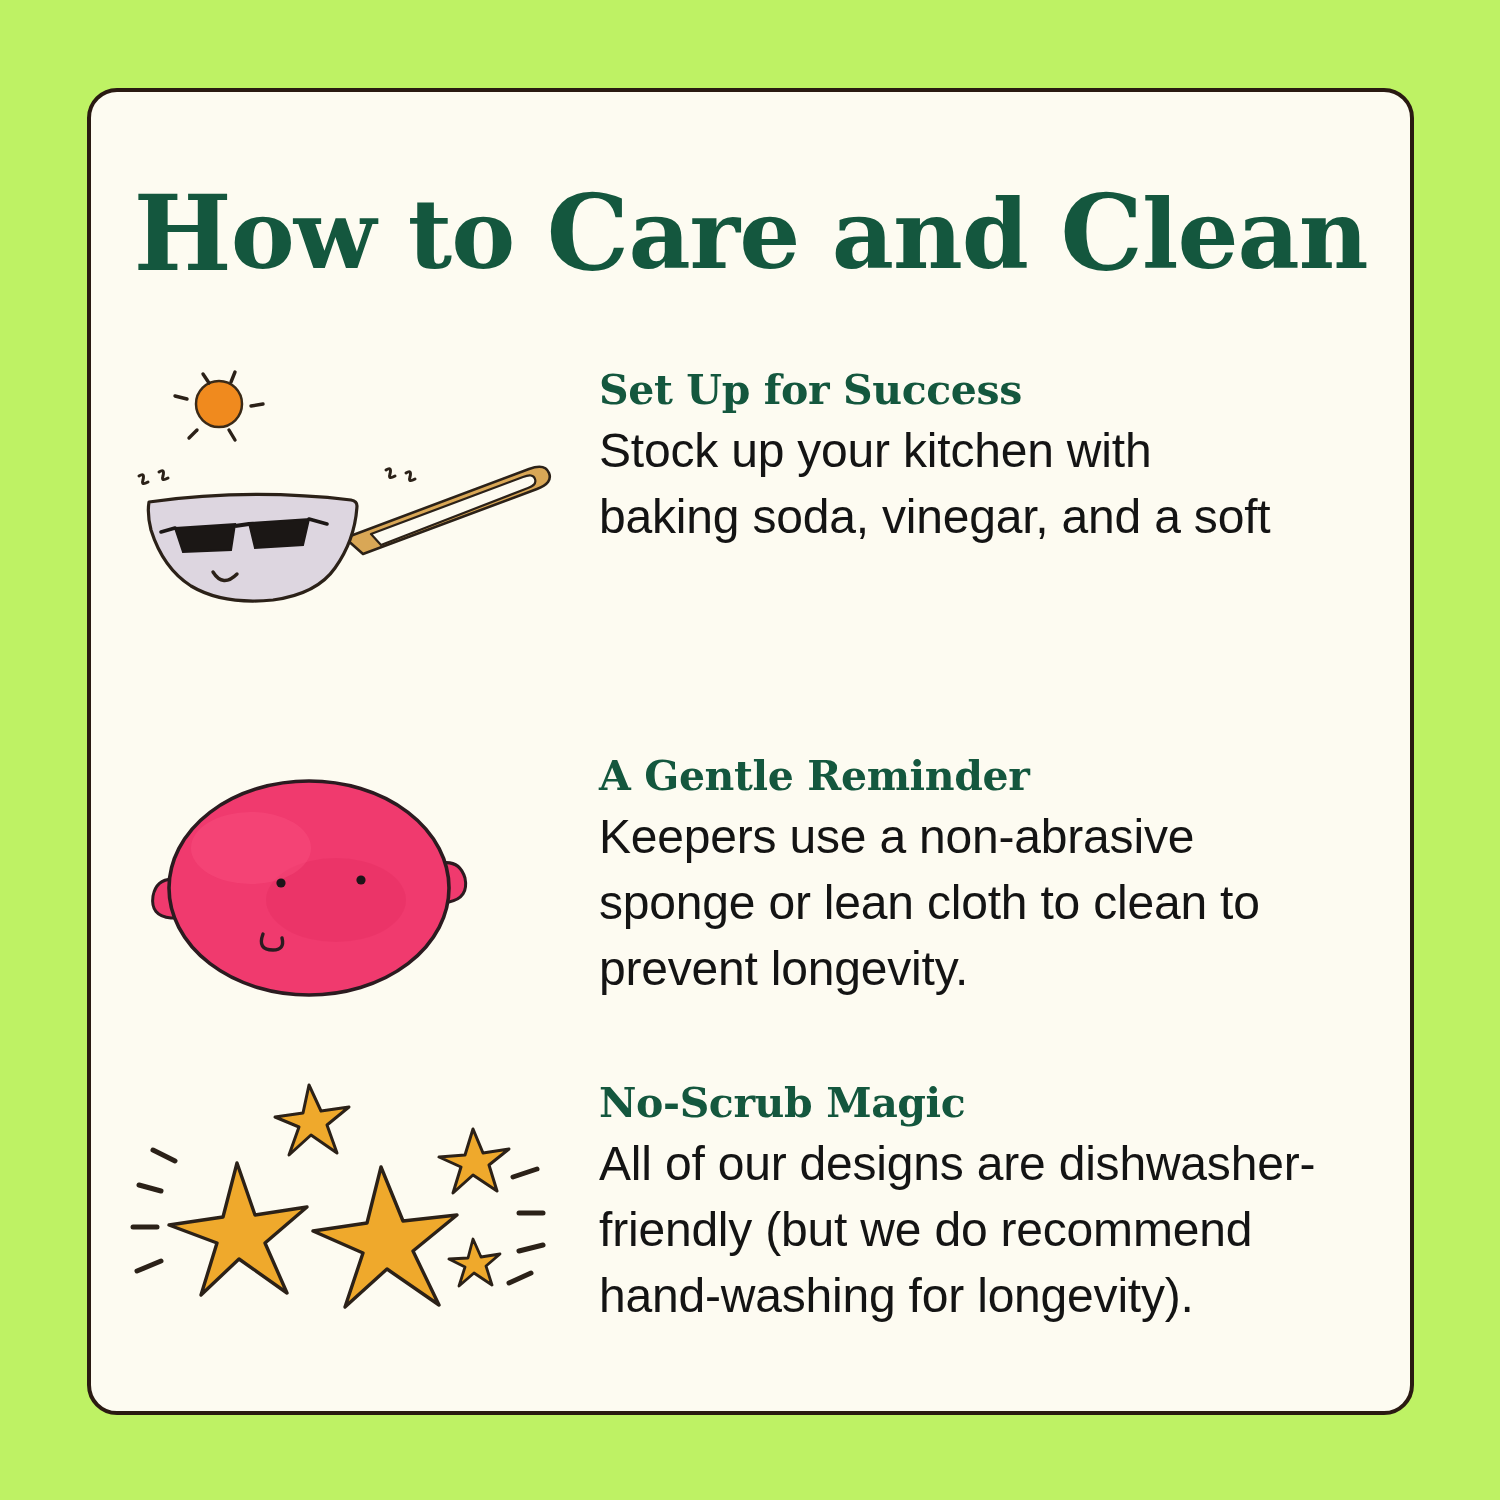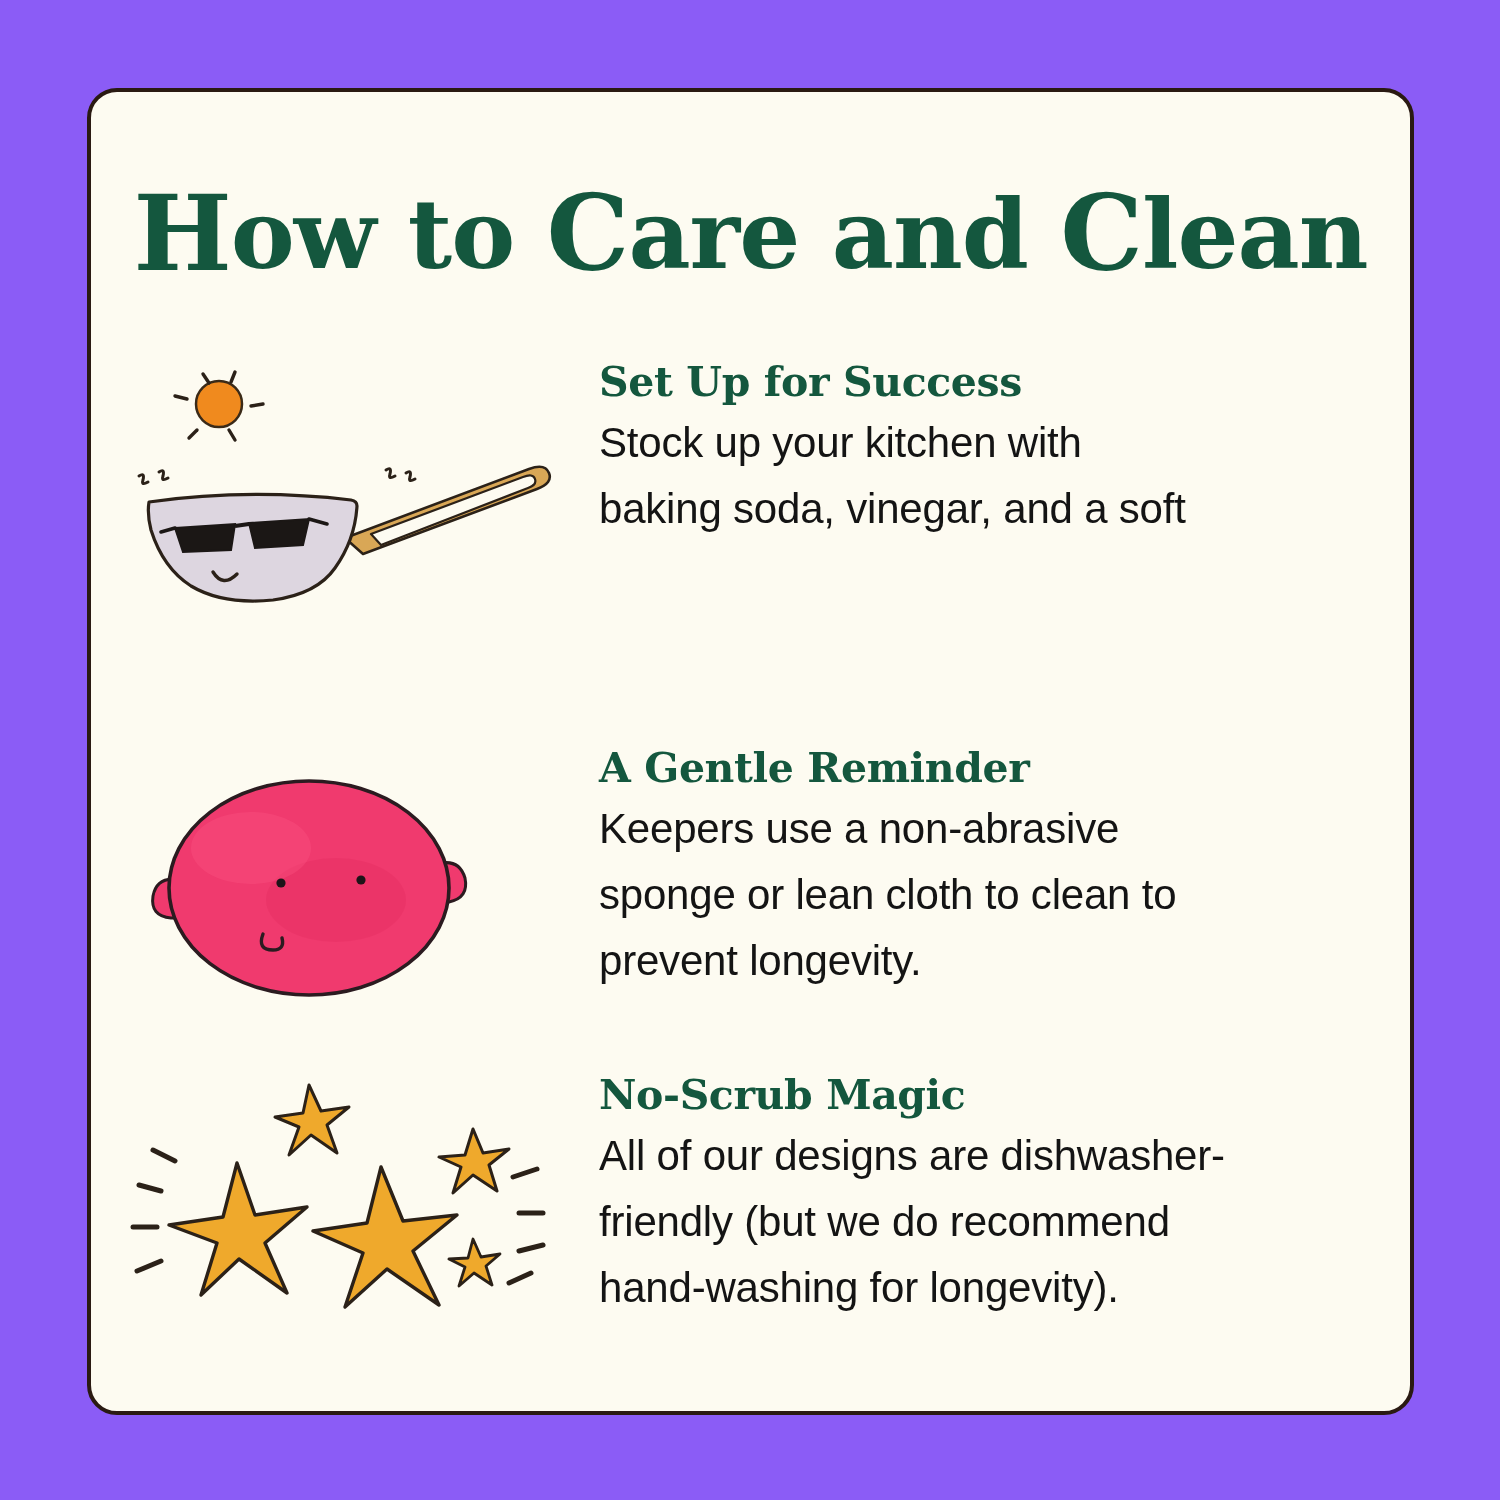--- a/index.html
+++ b/index.html
@@ -10,21 +10,21 @@
     width: 1500px;
     height: 1500px;
     background: #F2A203;
     font-family: "Liberation Sans", sans-serif;
     overflow: hidden;
   }
   .page {
     position: relative;
     width: 1500px;
     height: 1500px;
-    background: #8b5cf6;
+    background: #bef264;
   }
   .card {
     position: absolute;
     left: 87px;
     top: 88px;
     width: 1327px;
     height: 1327px;
     background: #FDFBF1;
     border: 4px solid #2A1A12;
     border-radius: 30px;
@@ -74,28 +74,28 @@
     left: 508px;
     top: 0;
     width: 770px;
   }
   .heading {
     color: #14573E;
     font-family: "DejaVu Serif", serif;
     font-weight: bold;
     font-size: 41px;
     line-height: 1.18;
-    margin: 4px 0 4px 0;
+    margin: 12px 0 4px 0;
     letter-spacing: -0.4px;
     white-space: nowrap;
   }
   .body-text {
     color: #141414;
     font-family: "Liberation Sans", sans-serif;
-    font-size: 42px;
+    font-size: 48px;
     line-height: 66px;
     margin: 0;
     font-weight: 400;
     letter-spacing: -0.2px;
   }
   .body-text .ln { display: block; white-space: nowrap; }
 
   svg { display: block; overflow: visible; }
 </style>
 </head>

